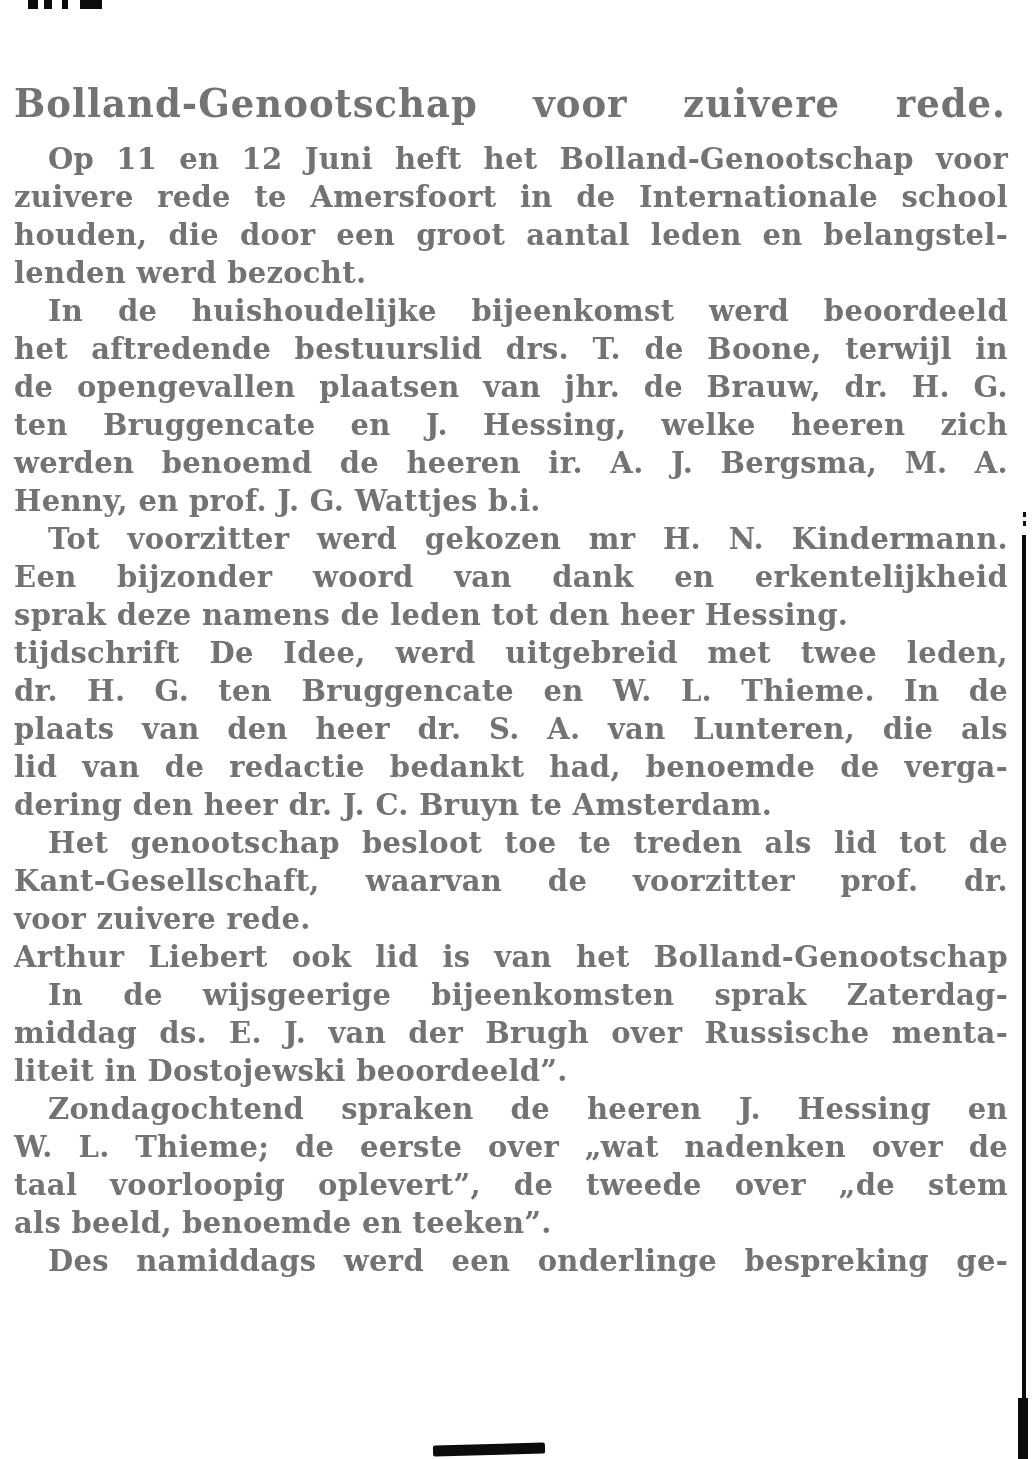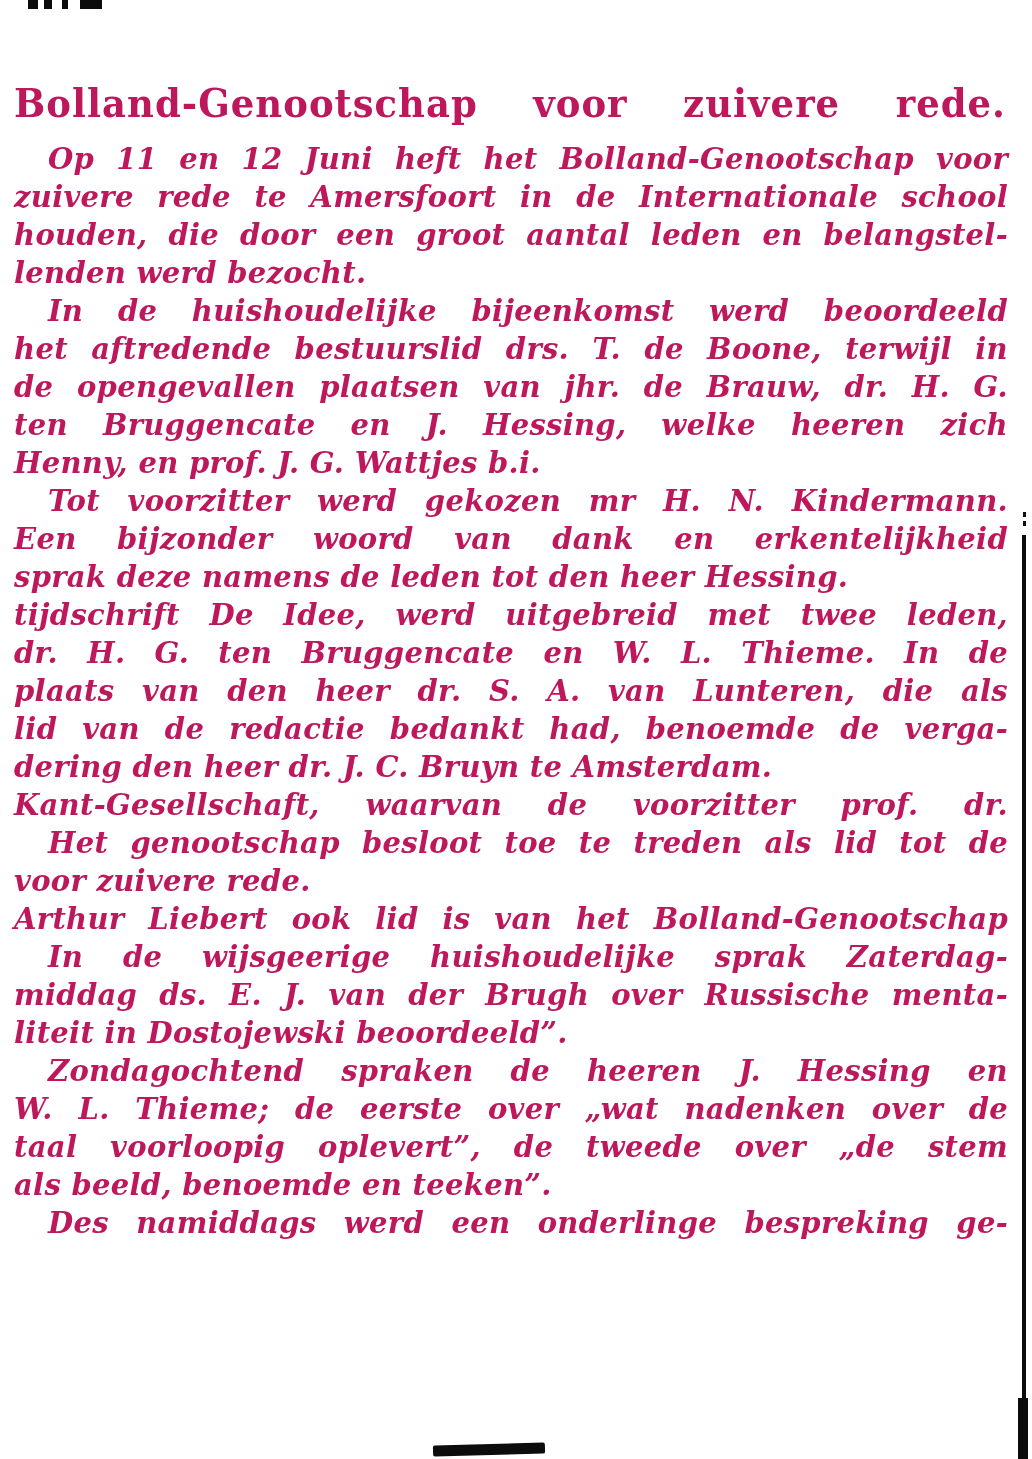--- a/index.html
+++ b/index.html
@@ -7,21 +7,21 @@
     padding: 0;
     background: #ffffff;
   }
   .page {
     position: relative;
     width: 1032px;
     height: 1459px;
     background: #ffffff;
     overflow: hidden;
     font-family: "DejaVu Serif", serif;
-    color: #be185d;
+    color: #737373;
   }
   
   .clip-frag {
     position: absolute;
     left: 28px;
     top: 0;
     width: 74px;
     height: 9px;
     background:
       linear-gradient(90deg,
@@ -51,21 +51,20 @@
   }
   .line {
     height: 38px;
     line-height: 38px;
     font-size: 29px;
     font-weight: bold;
     text-align: justify;
     text-align-last: justify;
     letter-spacing: 0.3px;
     overflow: visible;
-    font-style: italic;
   }
   .line.indent { text-indent: 34px; }
   .line.last { text-align-last: left; }
   
   .col-rule {
     position: absolute;
     left: 1022px;
     top: 535px;
     width: 4px;
     height: 924px;
@@ -110,34 +109,35 @@
 
   <div class="body-col">
     <div class="line indent">Op 11 en 12 Juni heft het Bolland-Genootschap voor</div>
     <div class="line">zuivere rede te Amersfoort in de Internationale school</div>
     <div class="line">houden, die door een groot aantal leden en belangstel-</div>
     <div class="line last">lenden werd bezocht.</div>
     <div class="line indent">In de huishoudelijke bijeenkomst werd beoordeeld</div>
     <div class="line">het aftredende bestuurslid drs. T. de Boone, terwijl in</div>
     <div class="line">de opengevallen plaatsen van jhr. de Brauw, dr. H. G.</div>
     <div class="line">ten Bruggencate en J. Hessing, welke heeren zich</div>
+    <div class="line">werden benoemd de heeren ir. A. J. Bergsma, M. A.</div>
     <div class="line last">Henny, en prof. J. G. Wattjes b.i.</div>
     <div class="line indent">Tot voorzitter werd gekozen mr H. N. Kindermann.</div>
     <div class="line">Een bijzonder woord van dank en erkentelijkheid</div>
     <div class="line last">sprak deze namens de leden tot den heer Hessing.</div>
     <div class="line">tijdschrift De Idee, werd uitgebreid met twee leden,</div>
     <div class="line">dr. H. G. ten Bruggencate en W. L. Thieme. In de</div>
     <div class="line">plaats van den heer dr. S. A. van Lunteren, die als</div>
     <div class="line">lid van de redactie bedankt had, benoemde de verga-</div>
     <div class="line last">dering den heer dr. J. C. Bruyn te Amsterdam.</div>
+    <div class="line indent">Het genootschap besloot toe te treden als lid tot de</div>
     <div class="line">Kant-Gesellschaft, waarvan de voorzitter prof. dr.</div>
-    <div class="line indent">Het genootschap besloot toe te treden als lid tot de</div>
     <div class="line last">voor zuivere rede.</div>
     <div class="line">Arthur Liebert ook lid is van het Bolland-Genootschap</div>
-    <div class="line indent">In de wijsgeerige huishoudelijke sprak Zaterdag-</div>
+    <div class="line indent">In de wijsgeerige bijeenkomsten sprak Zaterdag-</div>
     <div class="line">middag ds. E. J. van der Brugh over Russische menta-</div>
     <div class="line last">liteit in Dostojewski beoordeeld”.</div>
     <div class="line indent">Zondagochtend spraken de heeren J. Hessing en</div>
     <div class="line">W. L. Thieme; de eerste over „wat nadenken over de</div>
     <div class="line">taal voorloopig oplevert”, de tweede over „de stem</div>
     <div class="line last">als beeld, benoemde en teeken”.</div>
     <div class="line indent">Des namiddags werd een onderlinge bespreking ge-</div>
   </div>
 
   <div class="col-rule-dash"></div>

